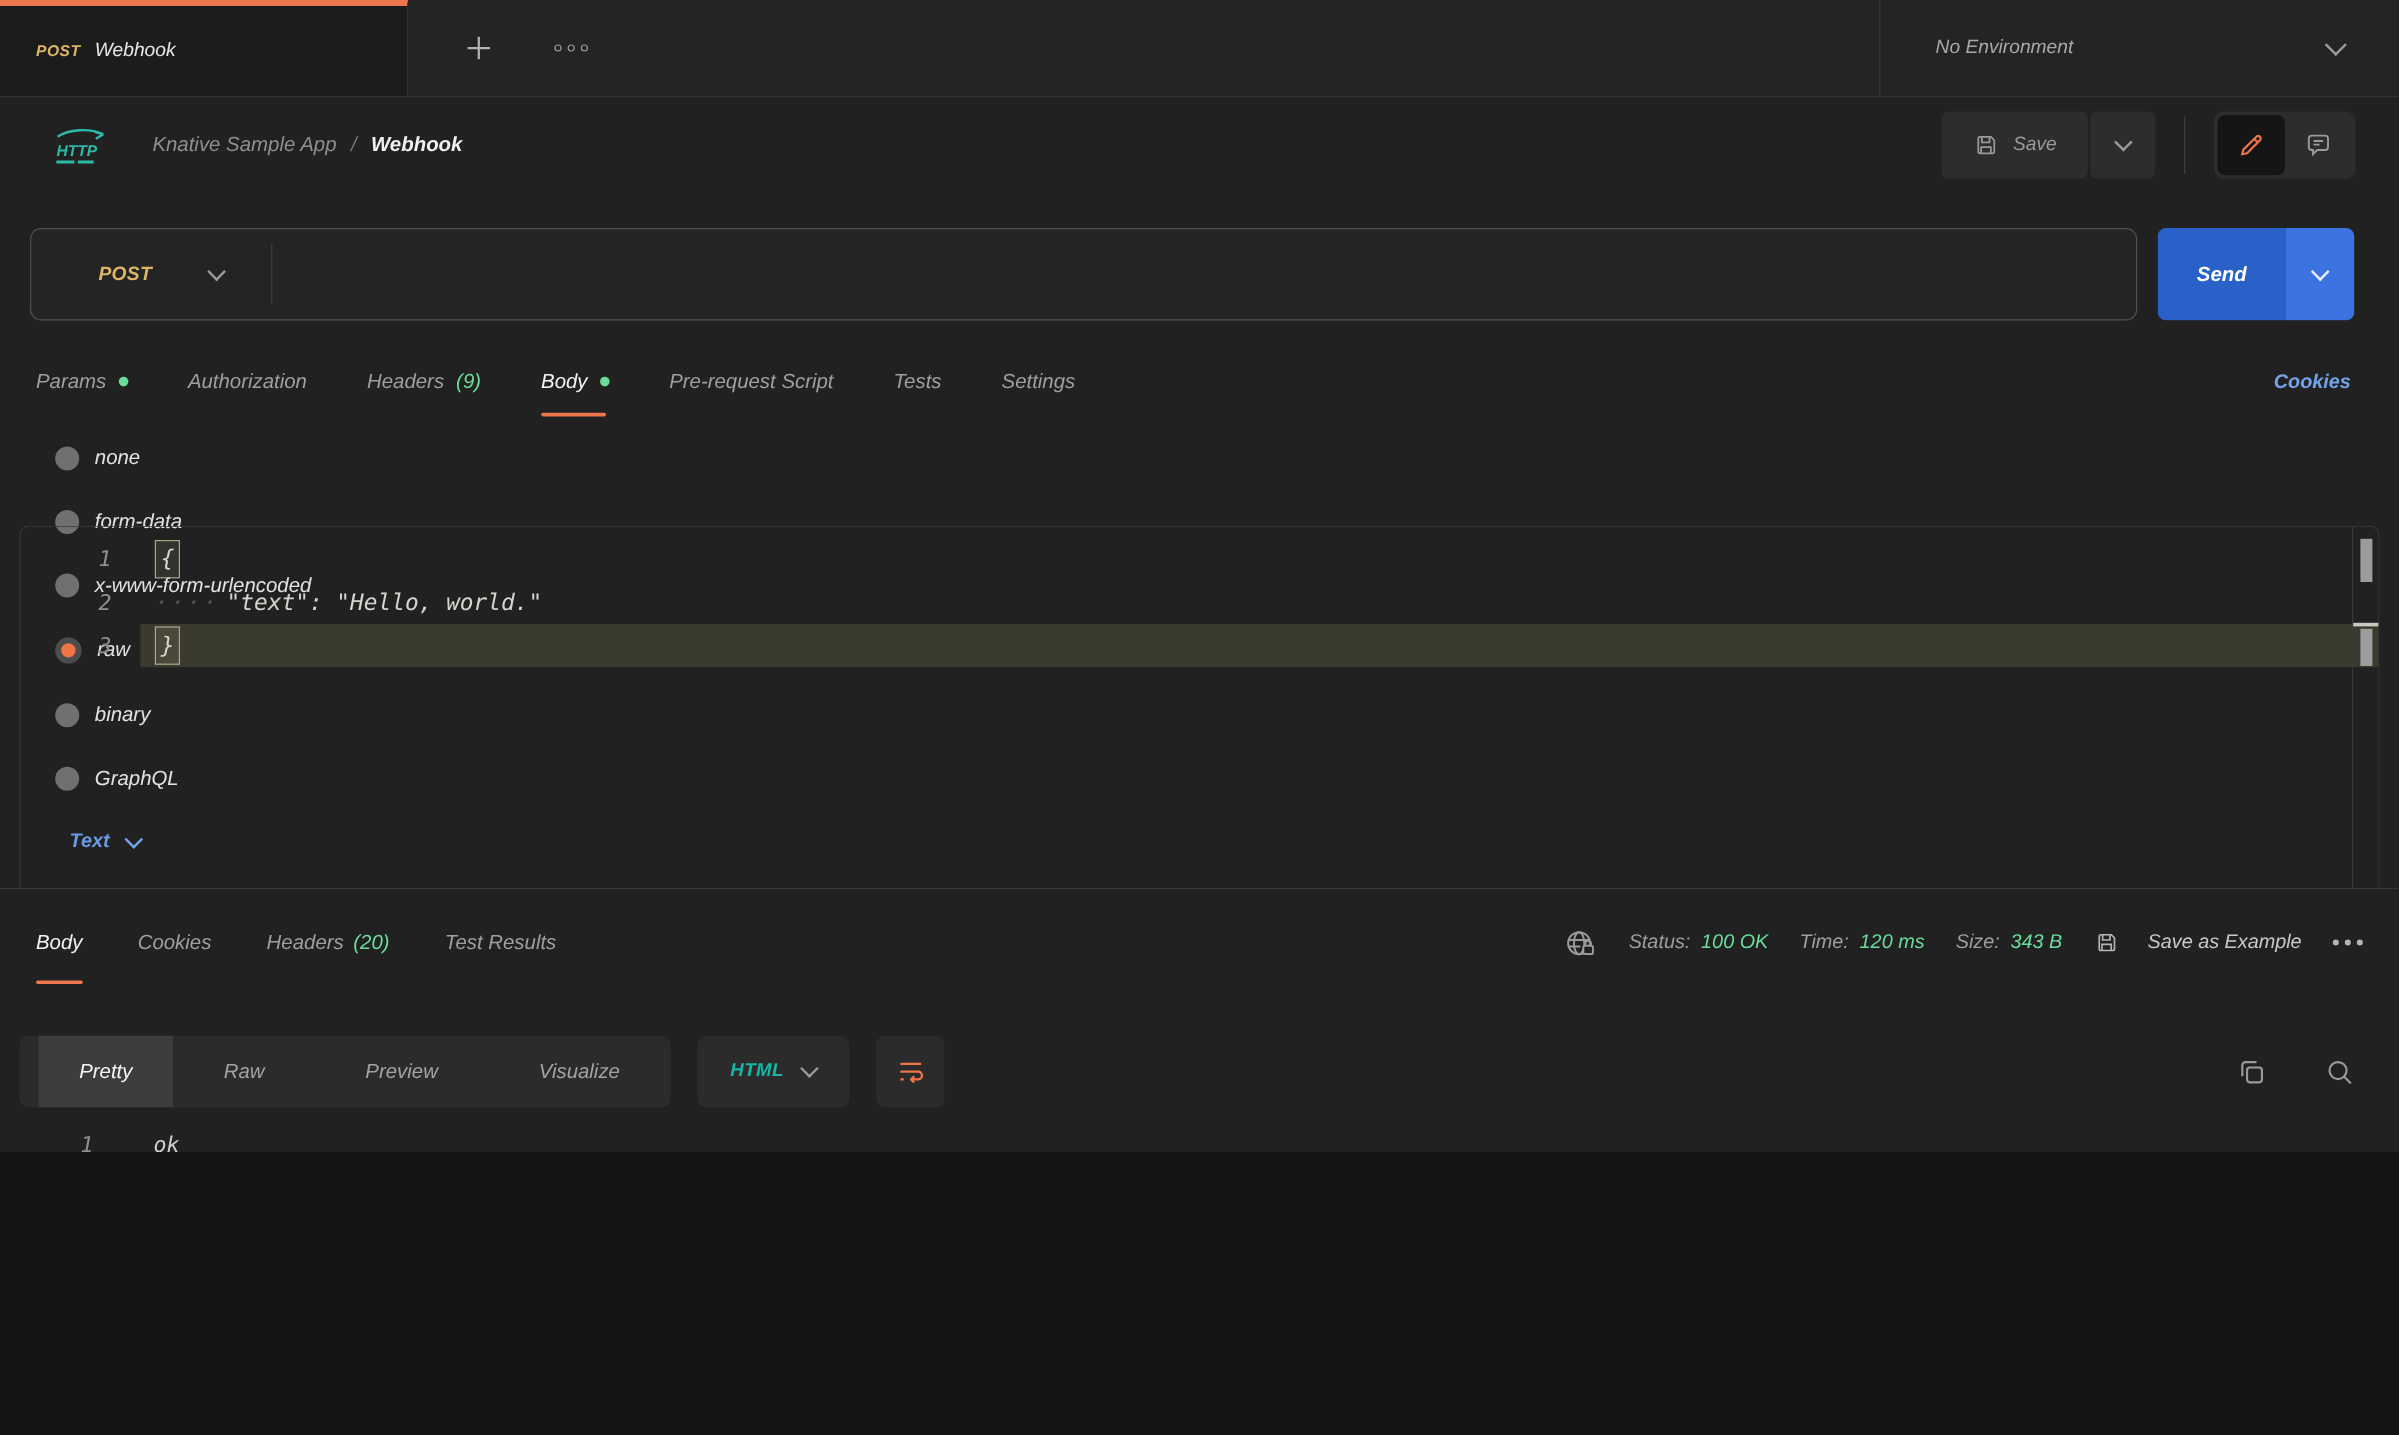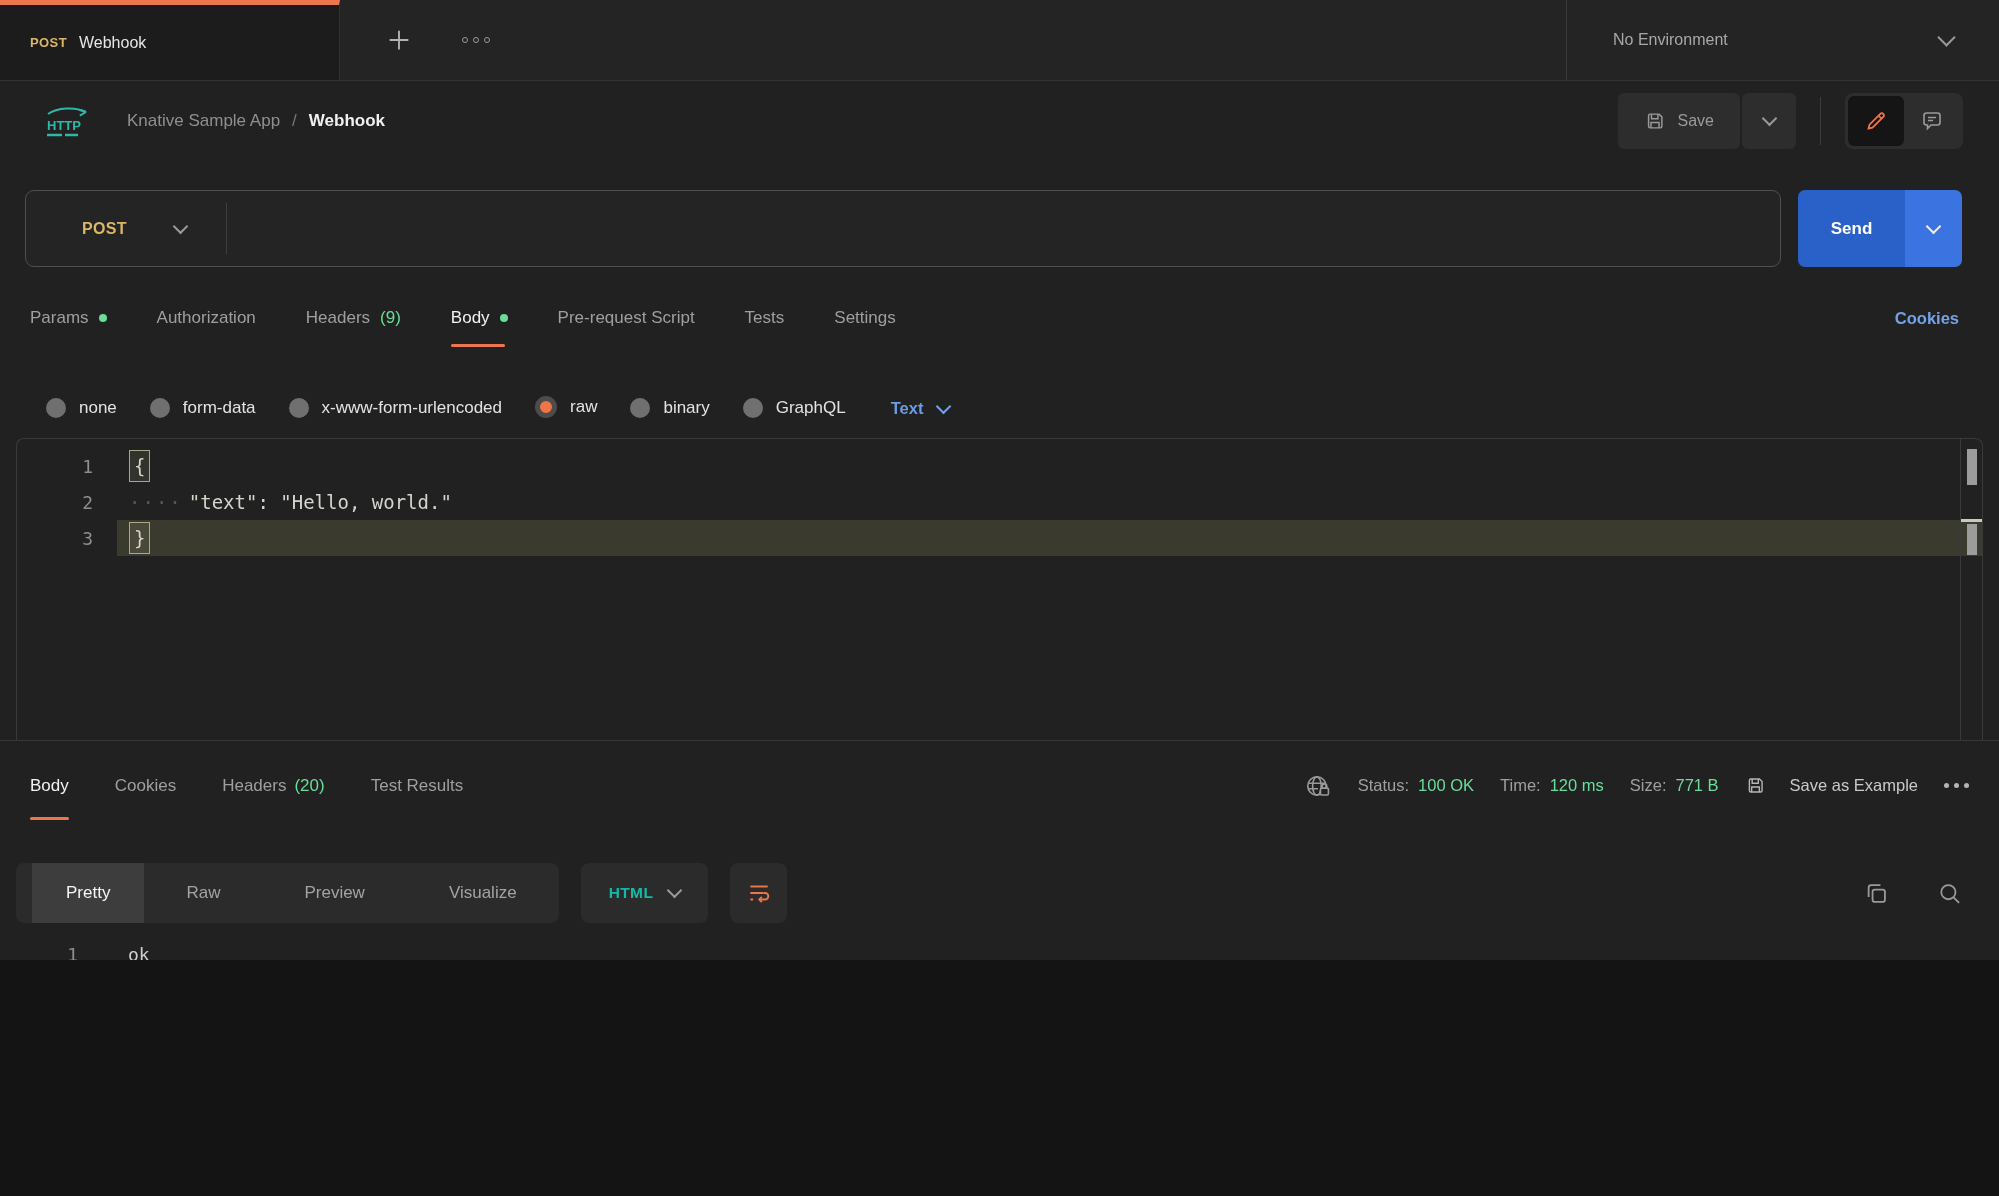--- a/index.html
+++ b/index.html
@@ -1,17 +1,17 @@
 <!DOCTYPE html>
 <html><head>
 <meta charset="utf-8">
 <style>
   html,body{margin:0;padding:0;background:#141414;}
   .app{position:relative;width:1999px;height:960px;background:#212121;
-       font-family:"Liberation Sans",sans-serif;color:#ddd;overflow:hidden;}
+       font-family:"Liberation Sans",sans-serif;color:#ddd;overflow:hidden;font-style:italic;}
 
   
   .tabbar{position:absolute;top:0;left:0;right:0;height:81px;background:#242424;
           border-bottom:1px solid #333;display:flex;align-items:stretch;box-sizing:border-box;}
   .tab-active{width:340px;background:#1c1c1c;border-top:5px solid #ED764D;border-right:1px solid #2f2f2f;
               display:flex;align-items:center;gap:12px;padding:0 18px 0 30px;box-sizing:border-box;}
   .tab-method{color:#DDB567;font-size:13px;font-weight:700;letter-spacing:.4px;}
   .tab-title{color:#e6e6e6;font-size:16px;}
   .strip{flex:1;display:flex;align-items:center;gap:48px;padding-left:44px;}
   .ic{display:inline-flex;align-items:center;justify-content:center;}
@@ -63,21 +63,21 @@
   .rtab{display:flex;align-items:center;gap:10px;color:#9f9f9f;font-size:17px;position:relative;cursor:pointer;}
   .rtab.active{color:#f2f2f2;}
   .rtab.active::after{content:"";position:absolute;left:0;bottom:0;width:54px;height:3px;
                       background:#ED764D;border-radius:2px;}
   .gdot{width:8px;height:8px;border-radius:50%;background:#6BDD9A;flex:none;}
   .count{color:#6BDD9A;}
   .cookies-link{margin-left:auto;align-self:center;color:#74A2E8;font-size:16.5px;font-weight:600;cursor:pointer;}
 
   
   .bodytypes{position:absolute;top:372px;left:46px;right:40px;height:46px;display:flex;
-             align-items:flex-end;gap:33px;}
+             align-items:flex-start;gap:33px;flex-direction:column;}
   .bt{display:flex;align-items:center;gap:13px;color:#e3e3e3;font-size:17px;cursor:pointer;}
   .radio{width:20px;height:20px;border-radius:50%;background:#707070;flex:none;}
   .radio.sel{width:22px;height:22px;background:#ED7547;border:5px solid #4c4c4c;box-sizing:border-box;}
   .fmt{display:flex;align-items:center;gap:15px;margin-left:12px;color:#6B9BE4;
        font-weight:600;font-size:16.5px;cursor:pointer;}
 
   
   .editor{position:absolute;top:438px;left:16px;right:16px;height:302px;border:1px solid #3a3a3a;
           border-bottom:none;border-radius:8px 8px 0 0;box-sizing:border-box;padding-top:9px;}
   .erow{display:flex;height:36px;align-items:stretch;font-family:"DejaVu Sans Mono",monospace;font-size:19px;}
@@ -327,21 +327,21 @@
       <span class="stat">
         <span class="lbl">Status:</span>
         <span class="val">100 OK</span>
       </span>
       <span class="stat">
         <span class="lbl">Time:</span>
         <span class="val">120 ms</span>
       </span>
       <span class="stat">
         <span class="lbl">Size:</span>
-        <span class="val">771 B</span>
+        <span class="val">343 B</span>
       </span>
       <span class="saveex">
         <span class="ic">
           <svg width="21" height="21" viewBox="0 0 24 24" fill="none" stroke="#b5b5b5" stroke-width="1.6">
             <path d="M5 6.2C5 5.2 5.8 4.5 6.6 4.5h9.9L19.5 7.5V17.8c0 .9-.7 1.7-1.6 1.7H6.6c-.9 0-1.6-.8-1.6-1.7z"></path>
             <path d="M8.2 4.7v4.8h7V4.7"></path>
             <path d="M7.6 19.3v-5.6h8.8v5.6"></path>
           </svg>
         </span>
         <span>Save as Example</span>

